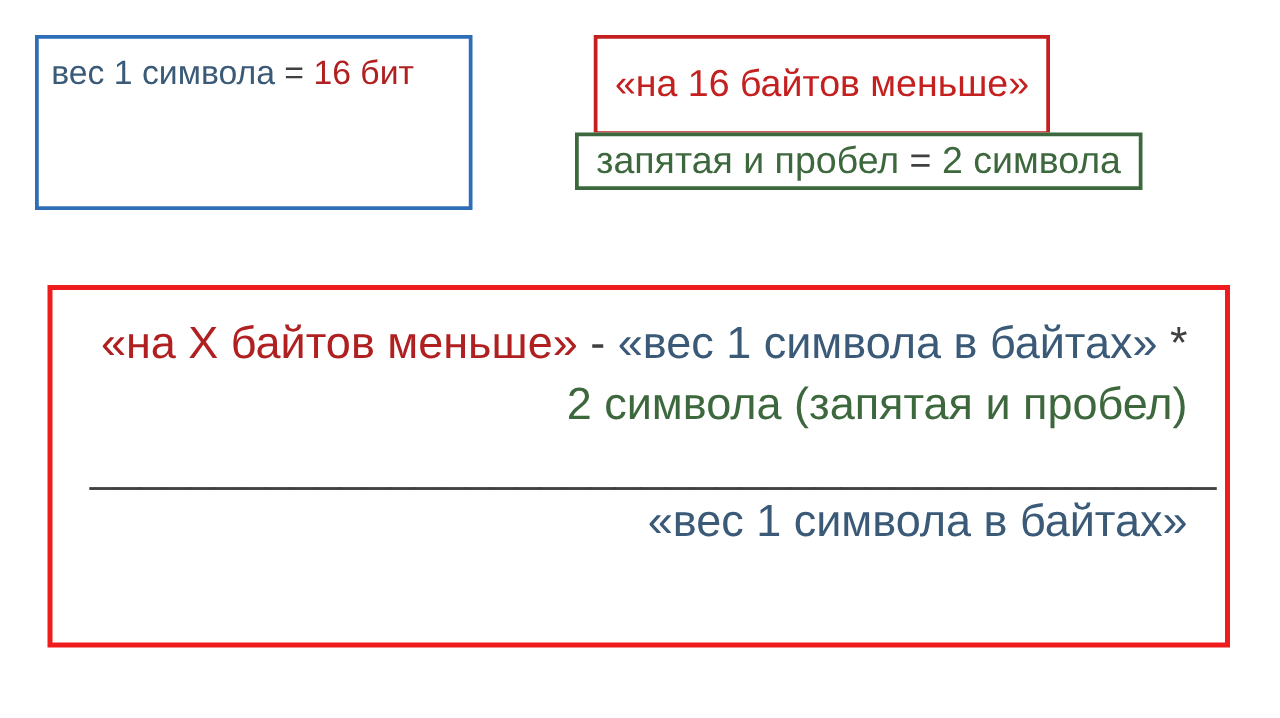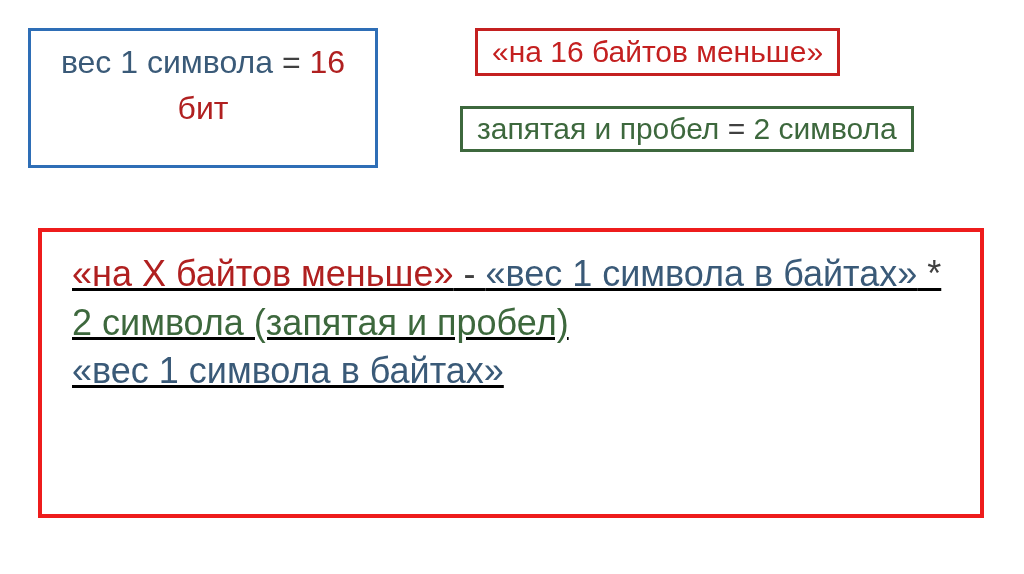--- a/index.html
+++ b/index.html
@@ -16,29 +16,28 @@
     }
     .box-blue {
       left: 28px;
       top: 28px;
       width: 350px;
       height: 140px;
       border: 3px solid #2E6EB6;
       padding: 8px 10px;
     }
     .box-blue .line {
-      font-size: 32px;
+      font-size: 27px;
       line-height: 1.45;
-      text-align: center;
     }
     .box-red-small {
       left: 475px;
       top: 28px;
       border: 3px solid #C42020;
-      padding: 4px 14px;
+      padding: 20px 14px;
     }
     .box-red-small .line {
       font-size: 30px;
       color: #C42020;
     }
     .box-green {
       left: 460px;
       top: 106px;
       border: 3px solid #3D683D;
       padding: 3px 14px;
@@ -46,22 +45,21 @@
     .box-green .line {
       font-size: 30px;
     }
     .box-red-big {
       left: 38px;
       top: 228px;
       width: 946px;
       height: 290px;
       border: 4px solid #EE1C1C;
       padding: 18px 30px;
-      text-align: left;
-      text-decoration: underline;
+      text-align: right;
     }
     .box-red-big .line {
       font-size: 36px;
       line-height: 1.35;
     }
     .hr-line {
       font-size: 36px;
       letter-spacing: 0;
       color: #404040;
       line-height: 1.1;
@@ -88,14 +86,15 @@
 <div class="box box-green">
   <div class="line">
     <span class="c-darkgreen">запятая и пробел</span><span class="c-gray"> = </span><span class="c-darkgreen">2 символа</span>
   </div>
 </div>
 
 <div class="box box-red-big">
   <div class="line">
     <span class="c-darkred">«на Х байтов меньше»</span><span class="c-gray"> - </span><span class="c-steel">«вес 1 символа в байтах»</span><span class="c-gray"> * </span><span class="c-darkgreen">2 символа (запятая и пробел)</span>
   </div>
+  <div class="hr-line">_____________________________________________</div>
   <div class="line c-steel">«вес 1 символа в байтах»</div>
 </div>
 
 </body></html>

